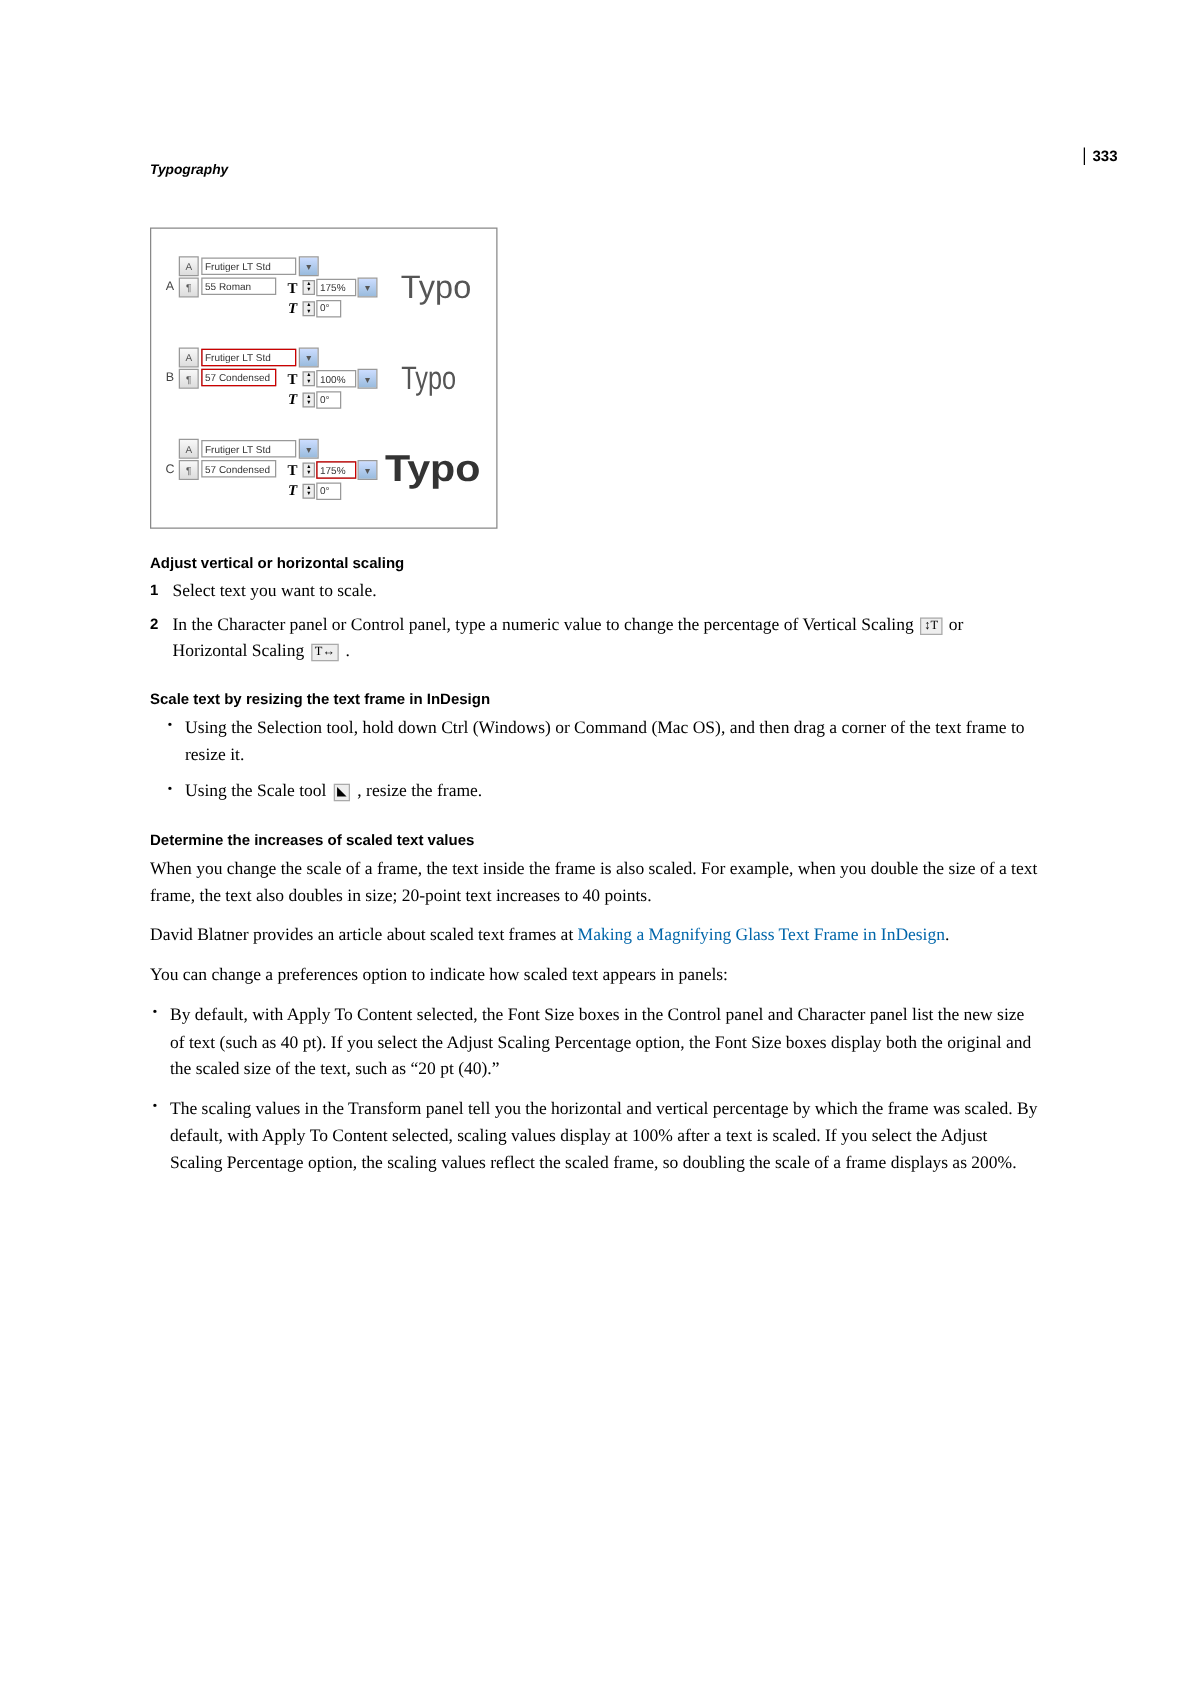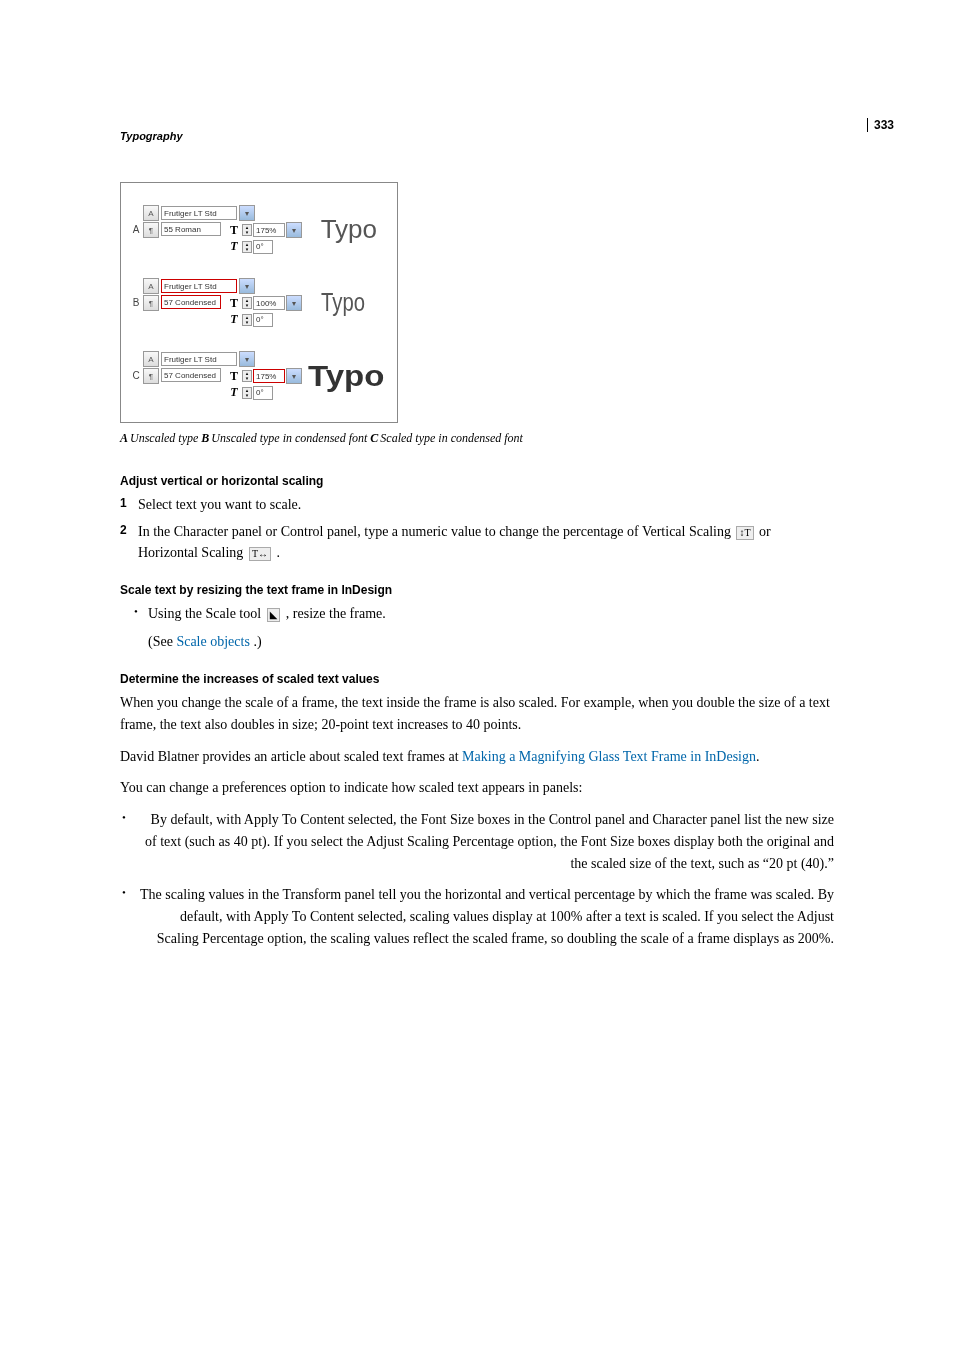--- a/index.html
+++ b/index.html
@@ -170,21 +170,20 @@
     font-size: 11px;
   }
   p.body {
     margin: 6px 0 10px 0;
     line-height: 1.55;
   }
   ul.body-bullets {
     list-style: none;
     padding: 0;
     margin: 6px 0;
-    text-align: right;
   }
   ul.body-bullets > li {
     position: relative;
     padding-left: 16px;
     margin-bottom: 10px;
     line-height: 1.55;
   }
   ul.body-bullets > li::before {
     content: "•";
     position: absolute;
@@ -324,25 +323,20 @@
                 </div>
               <div class="fig-field" style="width:14px;">0°</div>
             </div>
           </div>
         </div>
       </div>
       <div class="typo-sample scaled">Typo</div>
     </div>
   </div>
 
-  <div class="caption">
-    <b>A</b><span>Unscaled type  </span>
-    <b>B</b><span>Unscaled type in condensed font  </span>
-    <b>C</b><span>Scaled type in condensed font</span>
-  </div>
 
   <h3>Adjust vertical or horizontal scaling</h3>
   <ol class="steps">
     <li>
         <span class="num">1</span>
         <span>Select text you want to scale.</span>
       </li>
     <li>
         <span class="num">2</span>
       <span>
@@ -350,27 +344,25 @@
         <span class="inline-icon">↕T</span>
         <span>or Horizontal Scaling </span>
         <span class="inline-icon">T↔</span>
         <span>.</span>
       </span>
     </li>
   </ol>
 
   <h3>Scale text by resizing the text frame in InDesign</h3>
   <ul class="bullets">
+    <li>Using the Selection tool, hold down Ctrl (Windows) or Command (Mac OS), and then drag a corner of the text frame to resize it.</li>
     <li>
       <span>Using the Scale tool </span>
       <span class="inline-icon">◣</span>
       <span> , resize the frame.</span>
-      <div class="sub-indent" style="padding-left:0; margin-top:6px;">
-        <span>(See </span><a class="link">Scale objects</a><span> .)</span>
-      </div>
     </li>
   </ul>
 
   <h3>Determine the increases of scaled text values</h3>
   <p class="body">When you change the scale of a frame, the text inside the frame is also scaled. For example, when you double the size of a text frame, the text also doubles in size; 20-point text increases to 40 points.</p>
   <p class="body">
     <span>David Blatner provides an article about scaled text frames at </span><a class="link">Making a Magnifying Glass Text Frame in InDesign</a><span>.</span>
   </p>
   <p class="body">You can change a preferences option to indicate how scaled text appears in panels:</p>
   <ul class="body-bullets">

